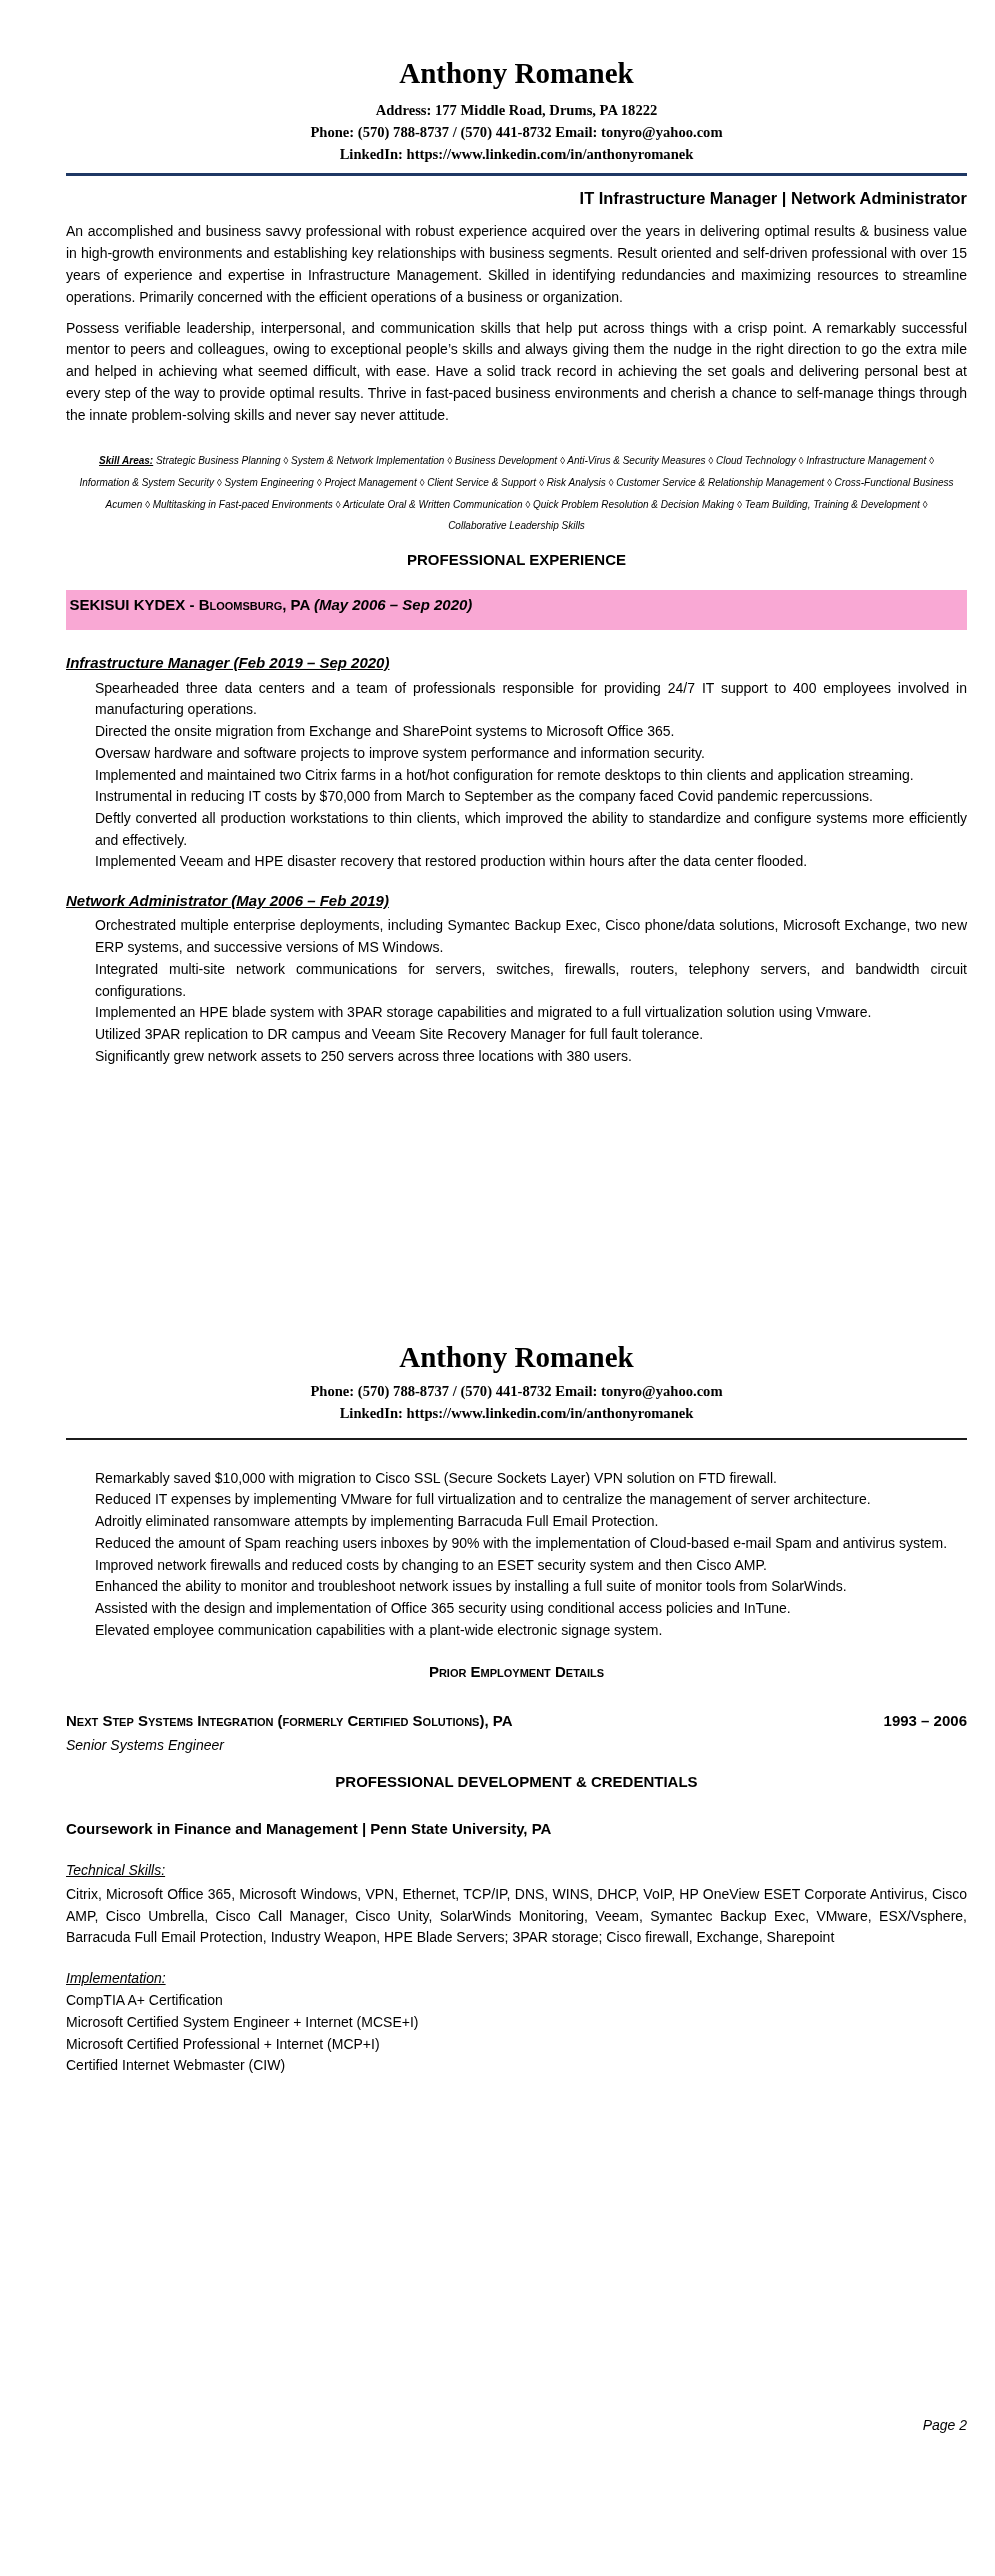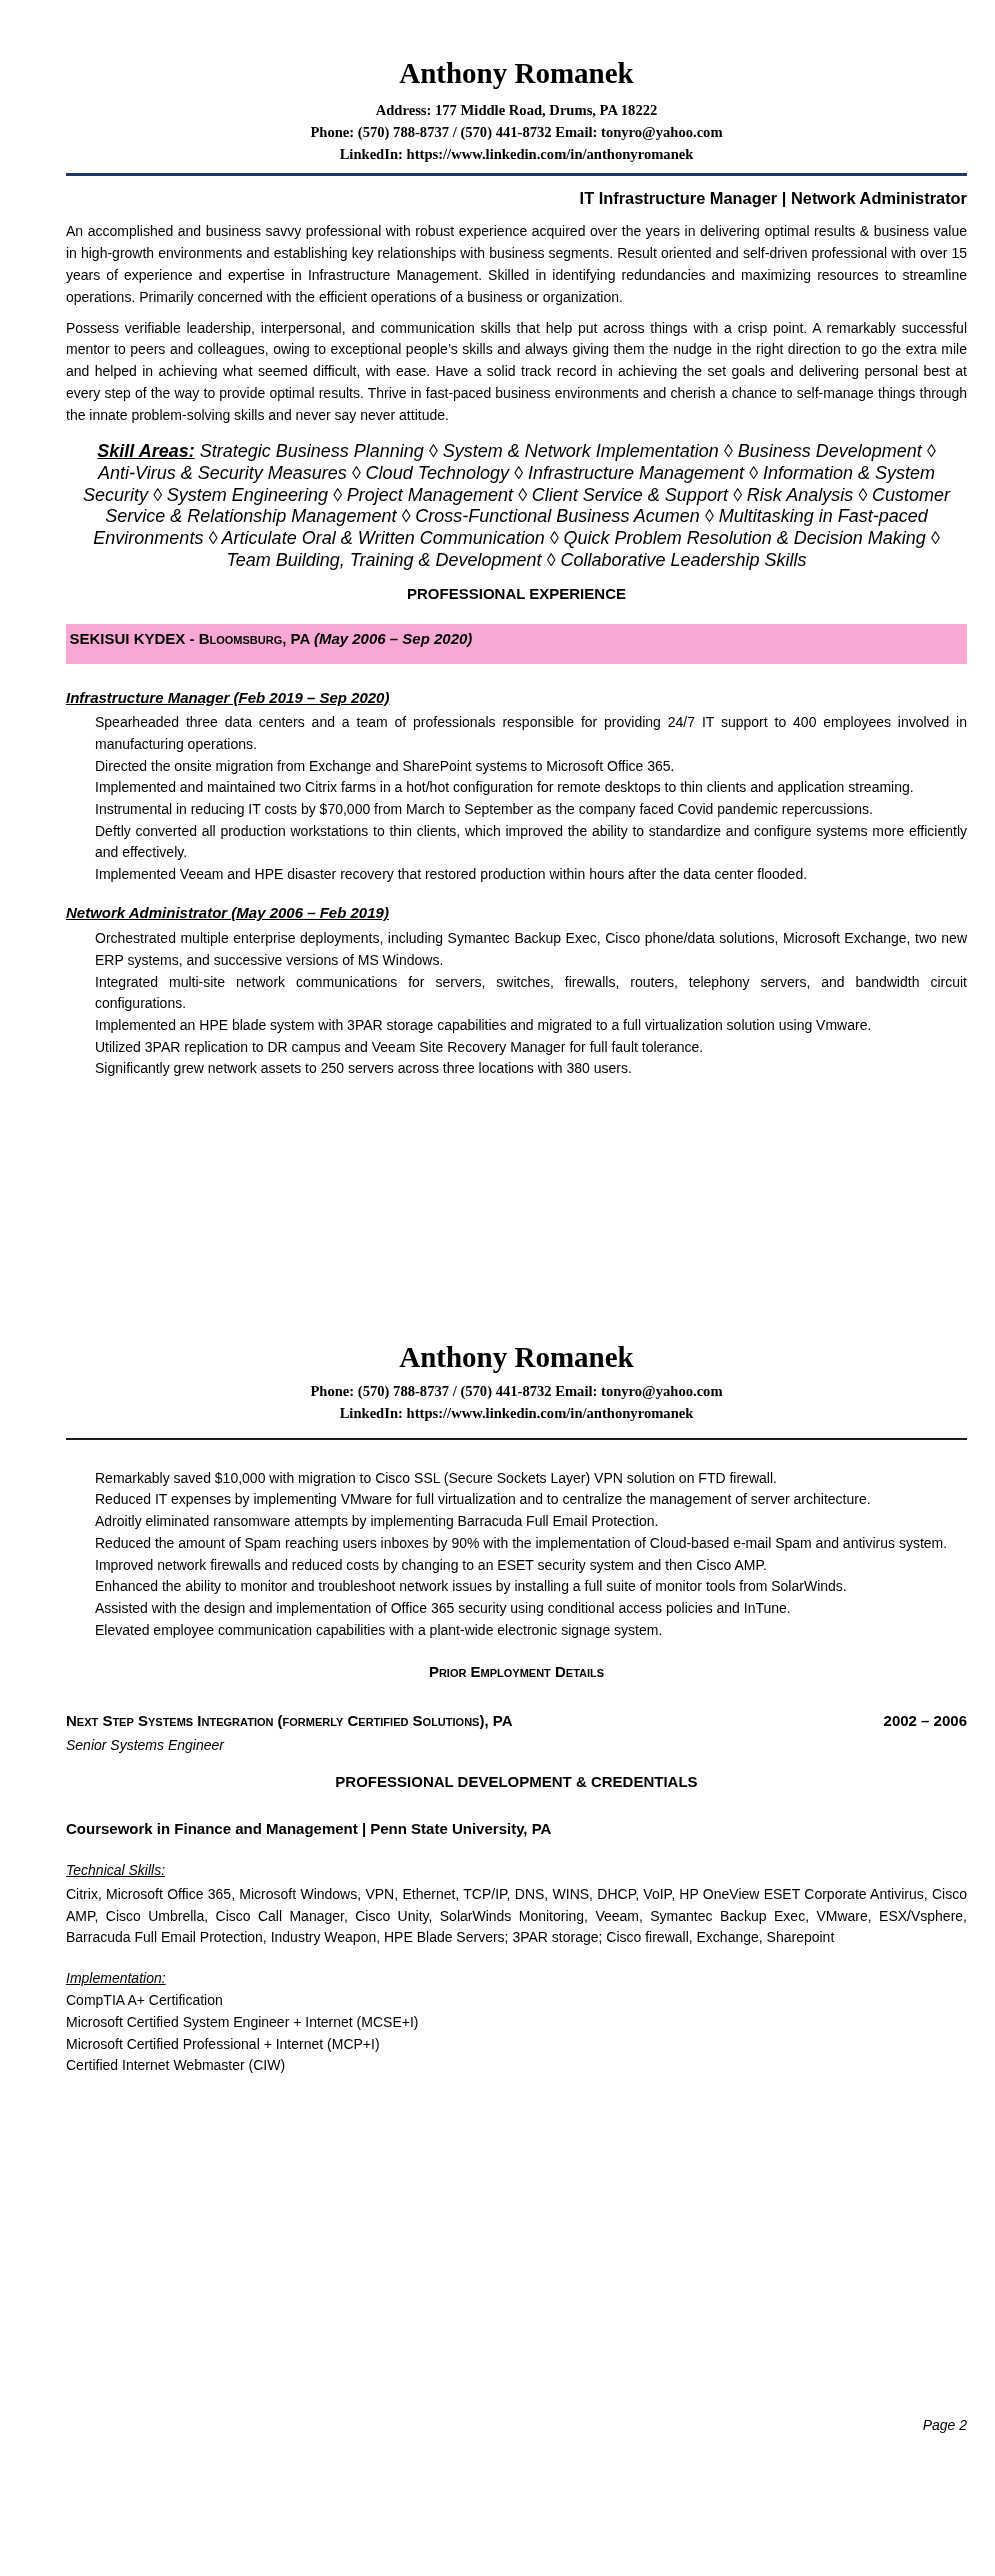--- a/index.html
+++ b/index.html
@@ -28,22 +28,22 @@
   .divider-blue { height:3.5px; border:none; margin-top:7.6px; }
   .divider-dark { height:1.8px; border:none; margin-top:14px; }
   .job-title { font-size:16.4px; font-weight:bold; text-align:right; margin-top:12px; line-height:20px; }
 
   
   .para { font-size:14px; line-height:21.7px; text-align:justify; }
   .sum1 { margin-top:13px; }
   .sum2 { margin-top:9.4px; }
 
   .skills {
-    font-size:18px; line-height:21.7px; font-style:italic; text-align:center;
-    margin-top:15px; padding:0 11.7px;
+    font-size:10px; line-height:21.7px; font-style:italic; text-align:center;
+    margin-top:24px; padding:0 11.7px;
   }
   .skills .lbl { font-weight:bold; text-decoration:underline; }
 
   .section-head { font-size:15px; font-weight:bold; text-align:center; line-height:19px; }
   .exp-head { margin-top:13px; }
 
   .company-band {
     margin-top:21px; font-size:15px; font-weight:bold; line-height:20px;
     padding:4.7px 5.9px 15px 3.5px;
   }
@@ -95,20 +95,21 @@
   <p class="skills"><span class="lbl">Skill Areas:</span><span> Strategic Business Planning ◊ System &amp; Network Implementation ◊ Business Development ◊ Anti-Virus &amp; Security Measures ◊ Cloud Technology ◊ Infrastructure Management ◊ Information &amp; System Security ◊ System Engineering ◊ Project Management ◊ Client Service &amp; Support ◊ Risk Analysis ◊ Customer Service &amp; Relationship Management ◊ Cross-Functional Business Acumen ◊ Multitasking in Fast-paced Environments ◊ Articulate Oral &amp; Written Communication ◊ Quick Problem Resolution &amp; Decision Making ◊ Team Building, Training &amp; Development ◊ Collaborative Leadership Skills</span></p>
 
   <h2 class="section-head exp-head">PROFESSIONAL EXPERIENCE</h2>
 
   <div class="company-band" style="background: #f9a8d4;"><span>SEKISUI KYDEX - </span><span class="sc">Bloomsburg</span><span>, PA </span><span class="it">(May 2006 – Sep 2020)</span></div>
 
   <h3 class="role-title">Infrastructure Manager (Feb 2019 – Sep 2020)</h3>
   <div class="bullets">
     <p class="para">Spearheaded three data centers and a team of professionals responsible for providing 24/7 IT support to 400 employees involved in manufacturing operations.</p>
     <p class="para">Directed the onsite migration from Exchange and SharePoint systems to Microsoft Office 365.</p>
+    <p class="para">Oversaw hardware and software projects to improve system performance and information security.</p>
     <p class="para">Implemented and maintained two Citrix farms in a hot/hot configuration for remote desktops to thin clients and application streaming.</p>
     <p class="para">Instrumental in reducing IT costs by $70,000 from March to September as the company faced Covid pandemic repercussions.</p>
     <p class="para">Deftly converted all production workstations to thin clients, which improved the ability to standardize and configure systems more efficiently and effectively.</p>
     <p class="para">Implemented Veeam and HPE disaster recovery that restored production within hours after the data center flooded.</p>
   </div>
 
   <h3 class="role-title second">Network Administrator (May 2006 – Feb 2019)</h3>
   <div class="bullets">
     <p class="para">Orchestrated multiple enterprise deployments, including Symantec Backup Exec, Cisco phone/data solutions, Microsoft Exchange, two new ERP systems, and successive versions of MS Windows.</p>
     <p class="para">Integrated multi-site network communications for servers, switches, firewalls, routers, telephony servers, and bandwidth circuit configurations.</p>
@@ -135,21 +136,21 @@
     <p class="para">Improved network firewalls and reduced costs by changing to an ESET security system and then Cisco AMP.</p>
     <p class="para">Enhanced the ability to monitor and troubleshoot network issues by installing a full suite of monitor tools from SolarWinds.</p>
     <p class="para">Assisted with the design and implementation of Office 365 security using conditional access policies and InTune.</p>
     <p class="para">Elevated employee communication capabilities with a plant-wide electronic signage system.</p>
   </div>
 
   <h2 class="section-head sc prior-head">Prior Employment Details</h2>
 
   <div class="prior-row">
     <span class="sc">Next Step Systems Integration (formerly Certified Solutions), PA</span>
-    <span>2002 – 2006</span>
+    <span>1993 – 2006</span>
   </div>
   <div class="prior-role">Senior Systems Engineer</div>
 
   <h2 class="section-head dev-head">PROFESSIONAL DEVELOPMENT &amp; CREDENTIALS</h2>
 
   <div class="coursework">Coursework in Finance and Management | Penn State University, PA</div>
 
   <div class="label-iu">Technical Skills:</div>
   <p class="para tech-para">Citrix, Microsoft Office 365, Microsoft Windows, VPN, Ethernet, TCP/IP, DNS, WINS, DHCP, VoIP, HP OneView ESET Corporate Antivirus, Cisco AMP, Cisco Umbrella, Cisco Call Manager, Cisco Unity, SolarWinds Monitoring, Veeam, Symantec Backup Exec, VMware, ESX/Vsphere, Barracuda Full Email Protection, Industry Weapon, HPE Blade Servers; 3PAR storage; Cisco firewall, Exchange, Sharepoint</p>
 

